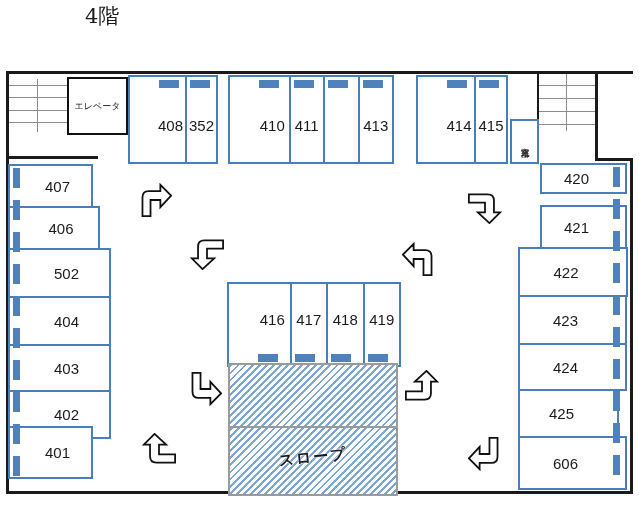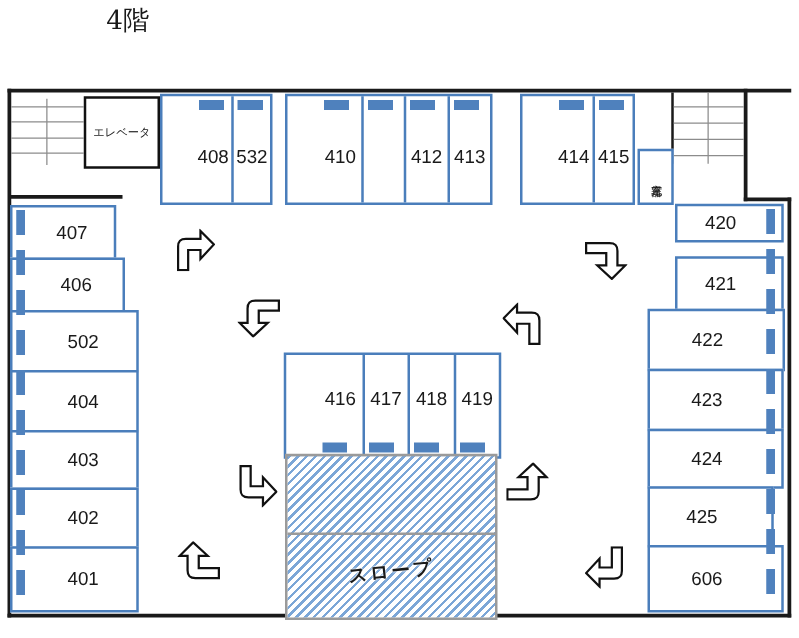--- a/index.html
+++ b/index.html
@@ -92,35 +92,35 @@
     <span>充電器</span>
   </div>
 
   <div class="pgroup" style="left:128px;top:75px;width:86px;height:85px">
     <div class="pcell">
       <div class="dash-h"></div>
       <div class="pnum">408</div>
     </div>
     <div class="pcell">
       <div class="dash-h"></div>
-      <div class="pnum">532</div>
+      <div class="pnum">352</div>
     </div>
   </div>
 
   <div class="pgroup" style="left:228px;top:75px;width:162px;height:85px">
     <div class="pcell">
       <div class="dash-h"></div>
       <div class="pnum">410</div>
     </div>
     <div class="pcell">
       <div class="dash-h"></div>
-    </div>
-    <div class="pcell">
-      <div class="dash-h"></div>
-      <div class="pnum">412</div>
+      <div class="pnum">411</div>
+    </div>
+    <div class="pcell">
+      <div class="dash-h"></div>
     </div>
     <div class="pcell">
       <div class="dash-h"></div>
       <div class="pnum">413</div>
     </div>
   </div>
 
   <div class="pgroup" style="left:416px;top:75px;width:88px;height:85px">
     <div class="pcell">
       <div class="dash-h"></div>
@@ -167,21 +167,21 @@
     </div>
   <div class="stall leftcol" style="left:8px;top:296px;width:103px;height:50px">
       <span class="pnum">404</span>
     </div>
   <div class="stall leftcol" style="left:8px;top:344px;width:103px;height:48px">
       <span class="pnum">403</span>
     </div>
   <div class="stall leftcol" style="left:8px;top:390px;width:103px;height:49px">
       <span class="pnum">402</span>
     </div>
-  <div class="stall leftcol" style="left:8px;top:437px;width:103px;height:53px">
+  <div class="stall leftcol" style="left:8px;top:426px;width:85px;height:53px">
       <span class="pnum">401</span>
     </div>
   <div class="dash-v" style="left:13px;top:168px;height:318px"></div>
 
   <div class="stall rightcol" style="left:540px;top:163px;width:87px;height:31px">
       <span class="pnum">420</span>
     </div>
   <div class="stall rightcol" style="left:540px;top:205px;width:87px;height:44px">
       <span class="pnum">421</span>
     </div>

